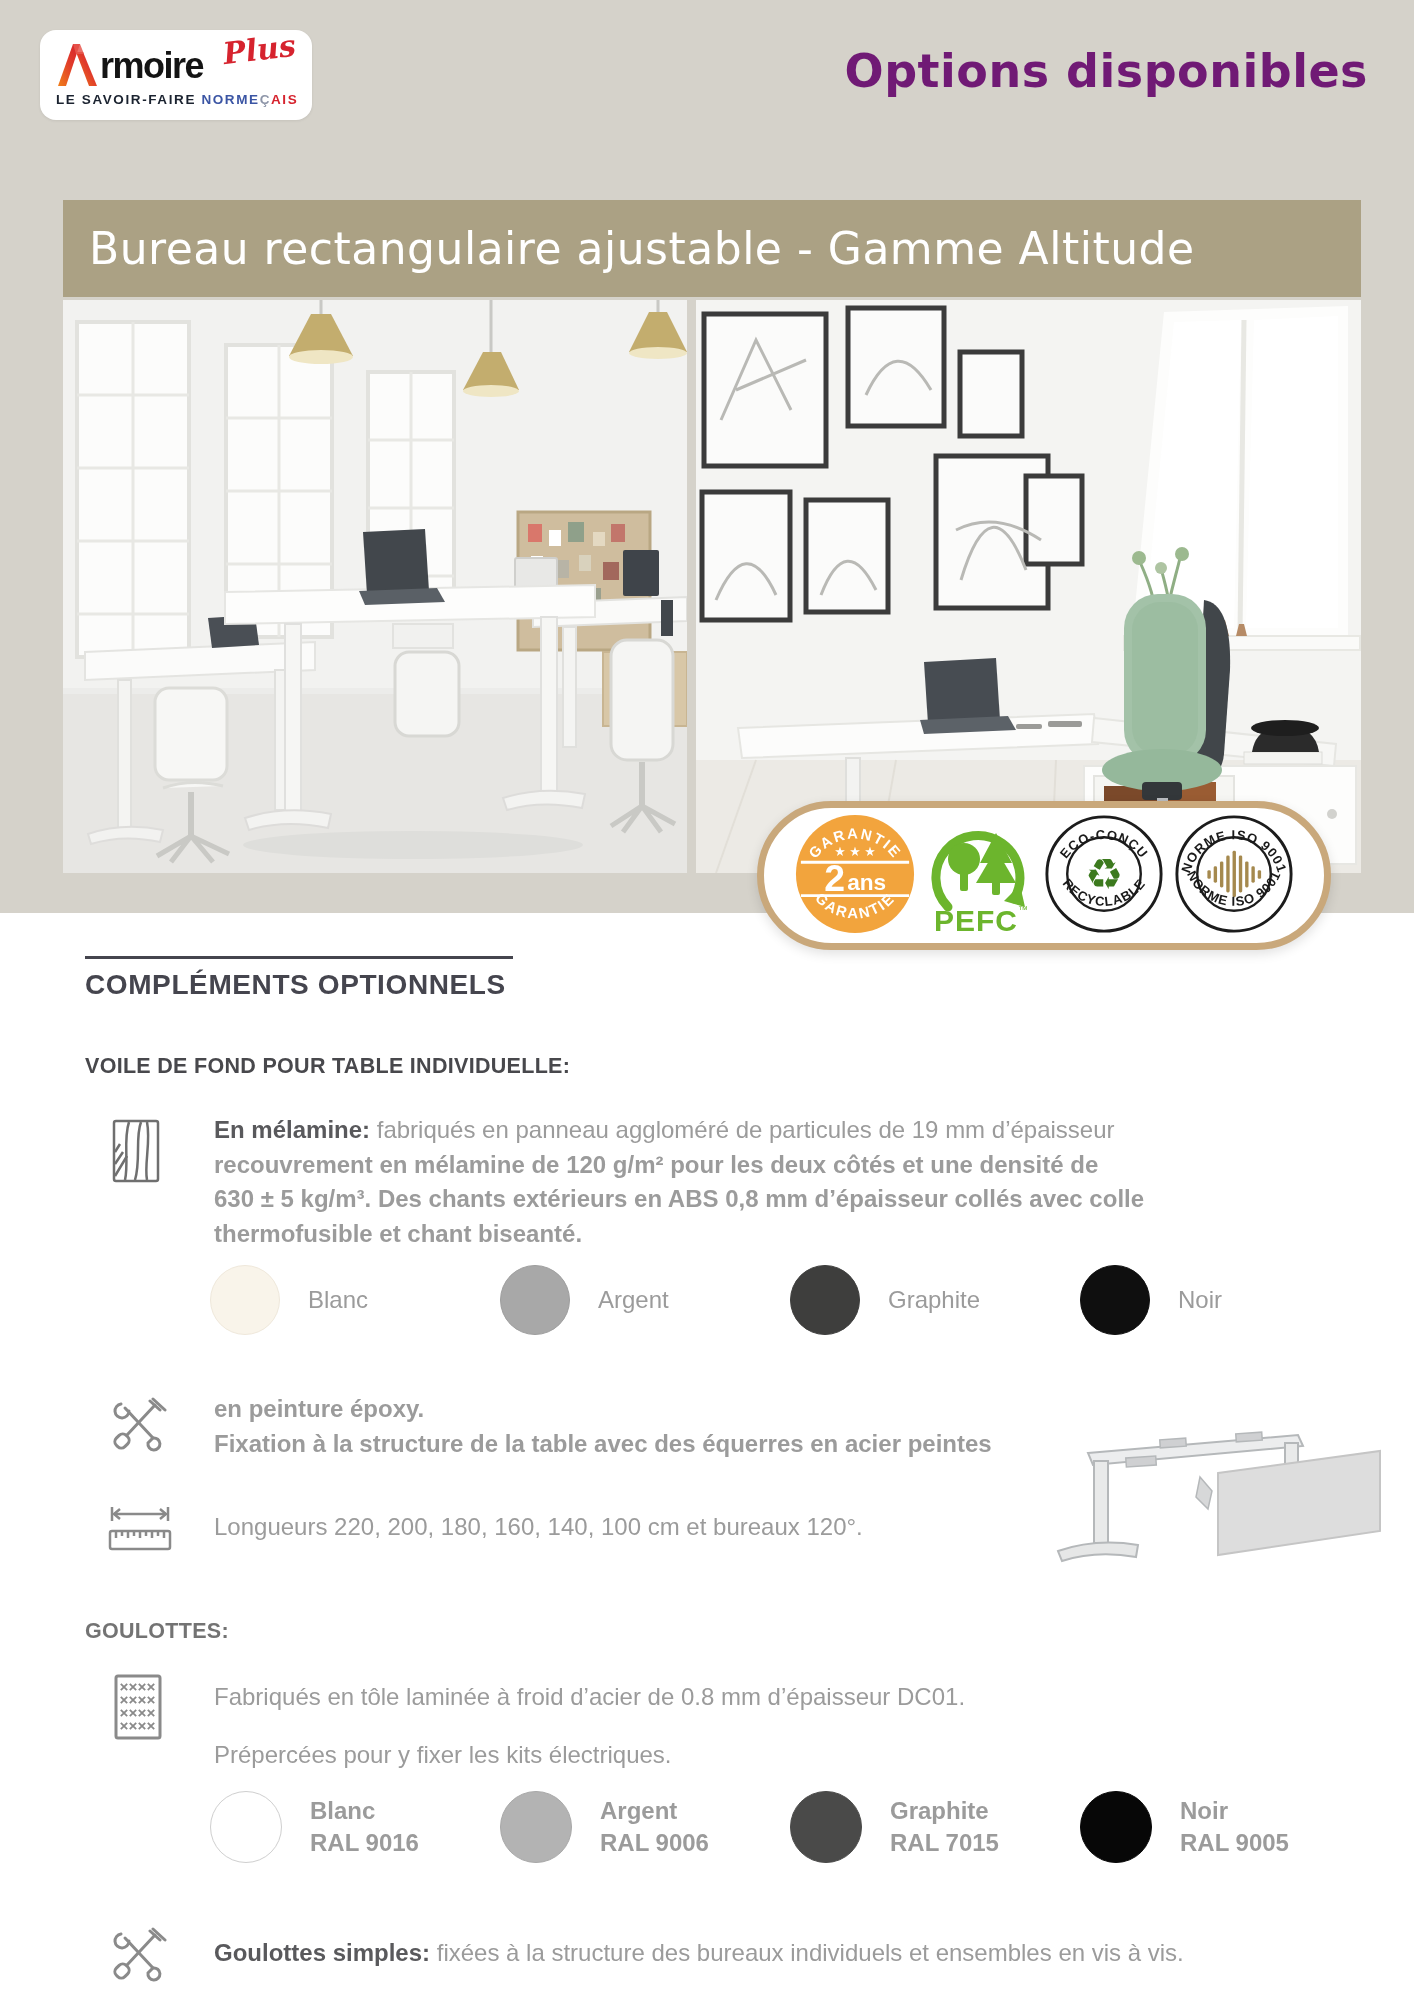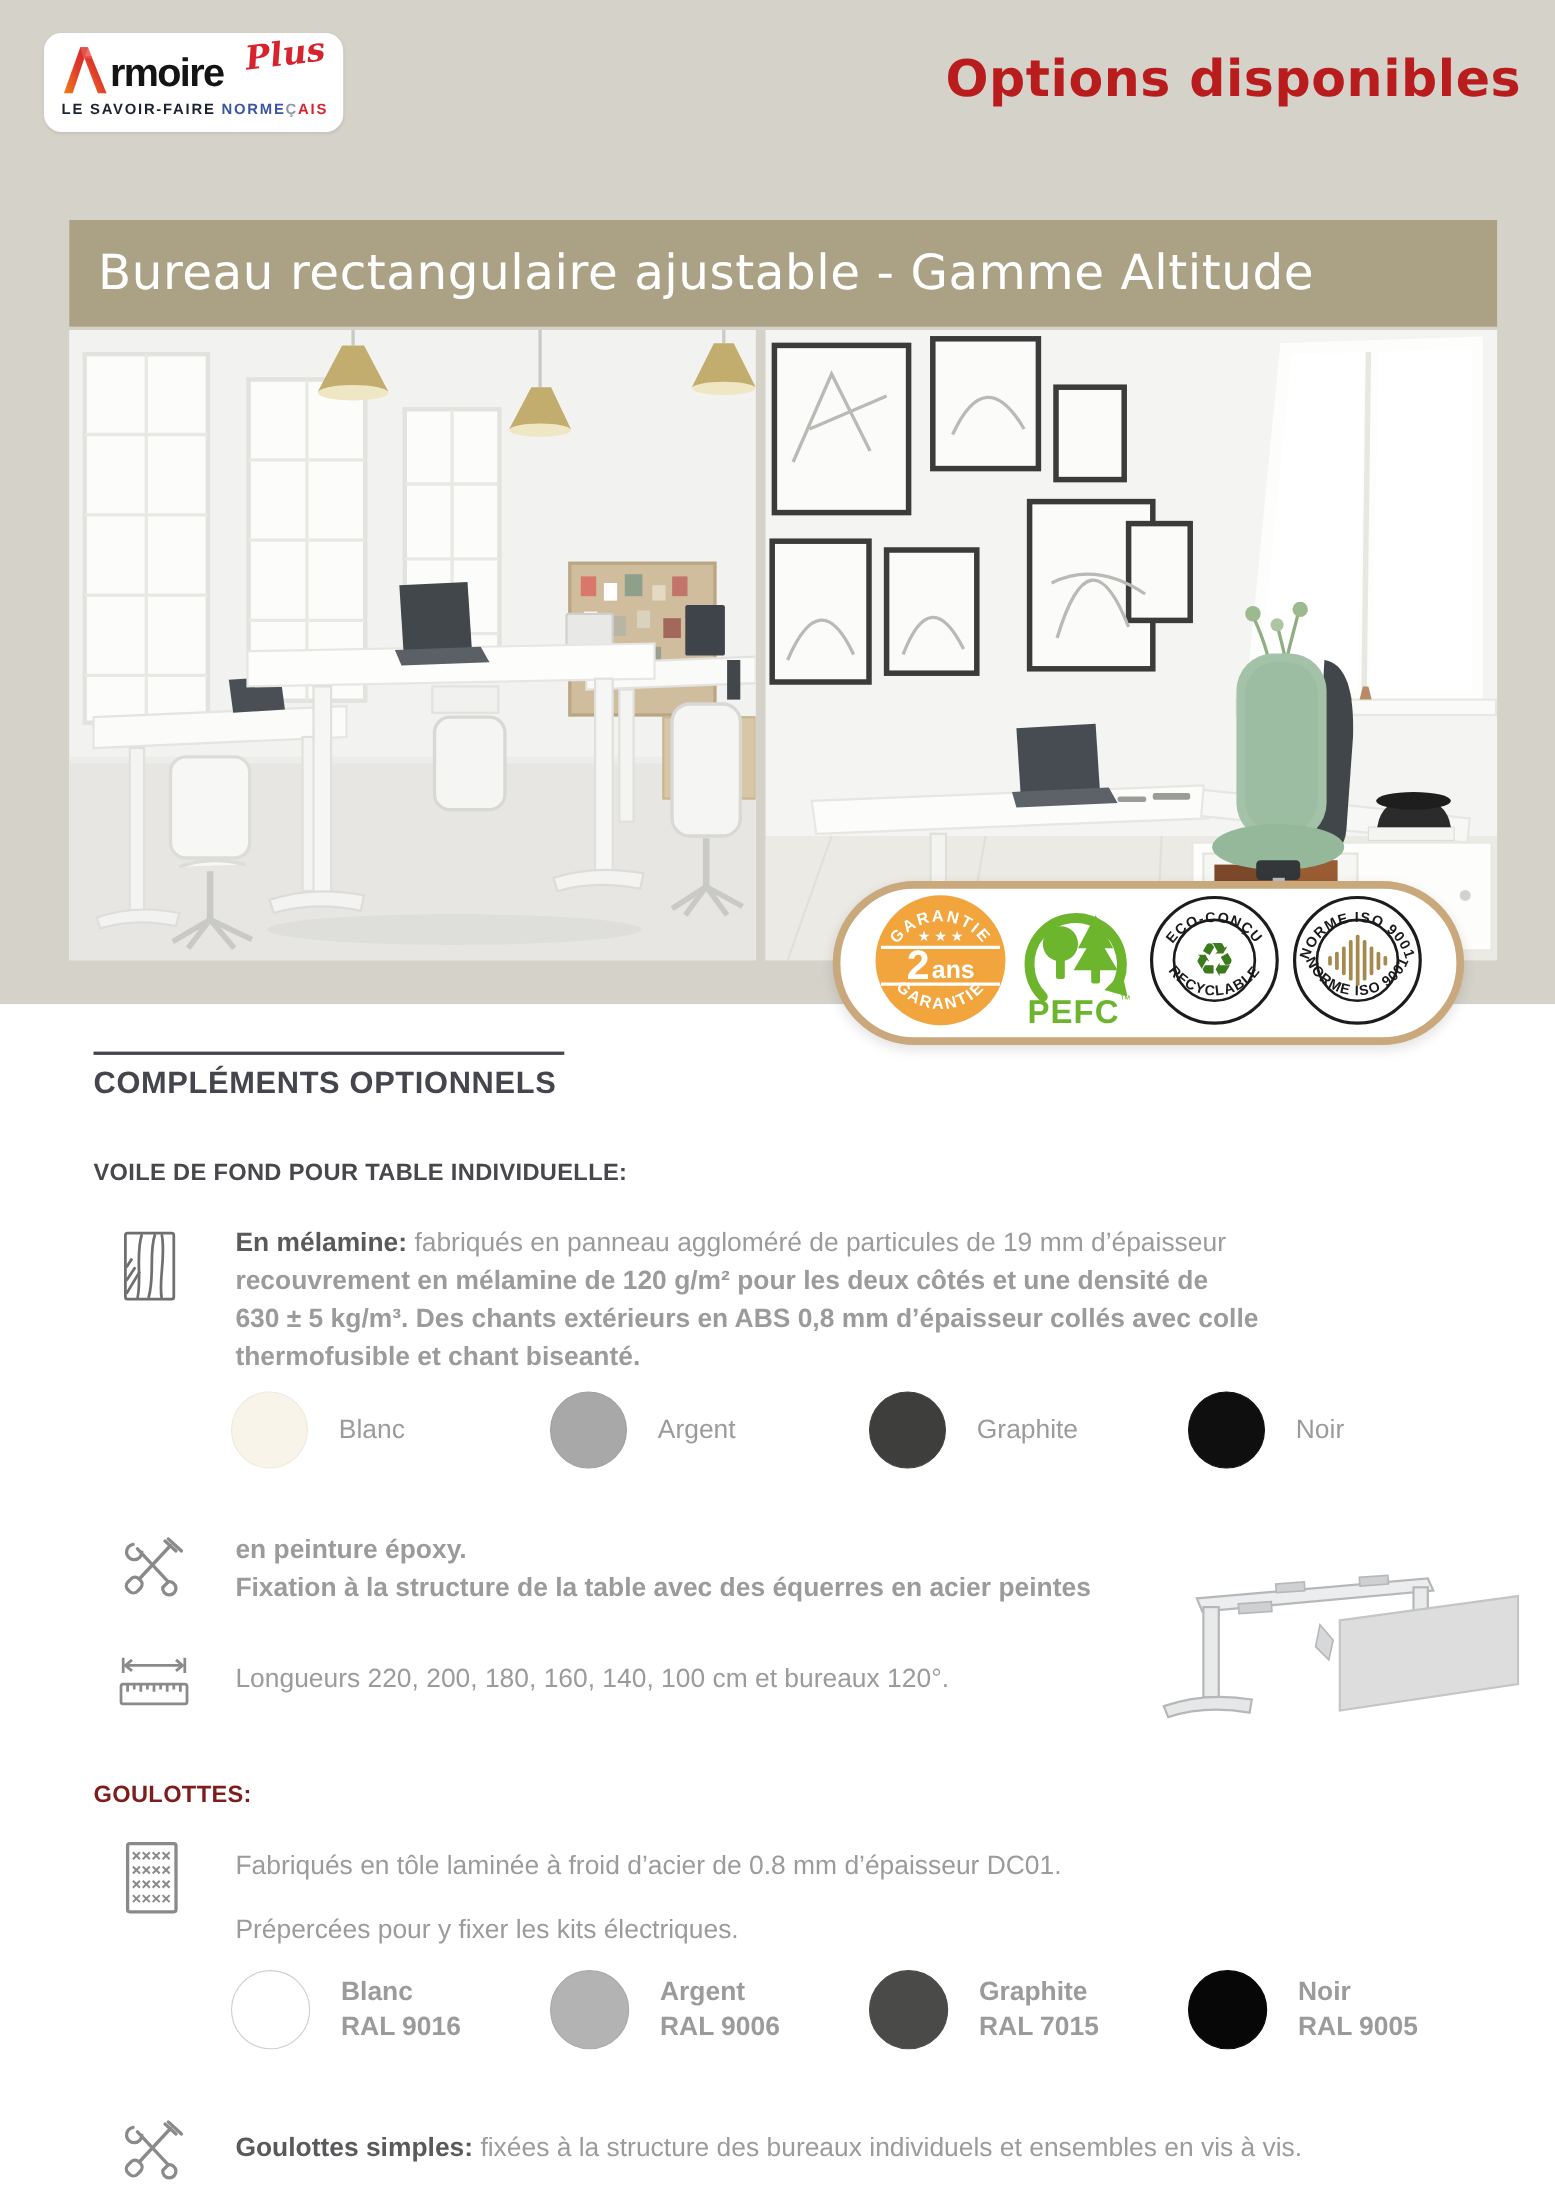--- a/index.html
+++ b/index.html
@@ -12,43 +12,43 @@
   
   .logo-card{position:absolute;left:40px;top:30px;width:272px;height:90px;background:#ffffff;
              border-radius:16px;box-shadow:0 1px 3px rgba(0,0,0,.08);padding:8px 14px 0 16px;box-sizing:border-box;}
   .logo-row{display:flex;align-items:flex-end;height:52px;position:relative;}
   .logo-brand{font-size:36px;font-weight:bold;color:#141414;letter-spacing:-1.5px;line-height:48px;}
   .logo-plus{position:absolute;top:-6px;right:2px;font-family:"DejaVu Serif",serif;font-style:italic;
              font-weight:bold;font-size:30px;color:#d6232e;transform:rotate(-7deg);}
   .logo-tagline{margin-top:2px;font-size:13.5px;font-weight:bold;letter-spacing:1.6px;white-space:nowrap;}
   .tg-dark{color:#1b2330;} .tg-blue{color:#3b55a4;} .tg-grey{color:#8d95a8;} .tg-red{color:#d6232e;}
 
-  .header-title{position:absolute;top:44px;right:31px;font-family:"DejaVu Sans",sans-serif;
-                font-size:46px;font-weight:bold;color:#b91c1c;letter-spacing:.5px;}
+  .header-title{position:absolute;top:44px;right:46px;font-family:"DejaVu Sans",sans-serif;
+                font-size:46px;font-weight:bold;color:#701a75;letter-spacing:.5px;}
 
   .banner{position:absolute;left:63px;top:200px;width:1298px;height:97px;background:#aba184;}
   .banner-text{font-family:"DejaVu Sans",sans-serif;font-size:44px;font-weight:400;color:#ffffff;
                line-height:97px;padding-left:26px;letter-spacing:.5px;white-space:nowrap;}
 
   .photo{position:absolute;top:300px;height:573px;overflow:hidden;background:#f2f2f0;}
   .photo-left{left:63px;width:624px;}
   .photo-right{left:696px;width:665px;}
 
   
   .badge-pill{position:absolute;left:757px;top:801px;width:574px;height:149px;background:#ffffff;
               border:7px solid #c9a87b;border-radius:80px;box-sizing:border-box;
               display:flex;align-items:center;justify-content:center;gap:10px;
               box-shadow:0 4px 12px rgba(0,0,0,.12);z-index:5;}
 
   
   .content{position:absolute;left:0;top:913px;width:1414px;height:1087px;background:#ffffff;}
   .rule{position:absolute;left:85px;top:43px;width:428px;height:3px;background:#45454e;}
   .h-main{position:absolute;left:85px;top:56px;font-size:28px;font-weight:bold;color:#45454e;letter-spacing:.6px;}
   .h-sub{position:absolute;left:85px;top:141px;font-size:21.5px;font-weight:bold;color:#48484c;letter-spacing:.3px;}
-  .h-goul{position:absolute;left:85px;top:706px;font-size:21.5px;font-weight:bold;color:#7f1d1d;letter-spacing:.3px;}
+  .h-goul{position:absolute;left:85px;top:706px;font-size:21.5px;font-weight:bold;color:#737373;letter-spacing:.3px;}
 
   .body-text{font-size:24px;color:#9b9b9b;line-height:34.5px;}
   .body-text .lead{font-weight:bold;color:#59595c;}
   .bl{display:block;font-weight:bold;}
   .melamine-text{position:absolute;left:214px;top:200px;width:1060px;}
   .fixation-text{position:absolute;left:214px;top:479px;width:840px;}
   .longueurs-text{position:absolute;left:214px;top:597px;width:900px;}
   .goul-line1{position:absolute;left:214px;top:767px;width:900px;}
   .goul-line2{position:absolute;left:214px;top:825px;width:900px;}
   .simples-text{position:absolute;left:214px;top:1023px;width:1150px;}

